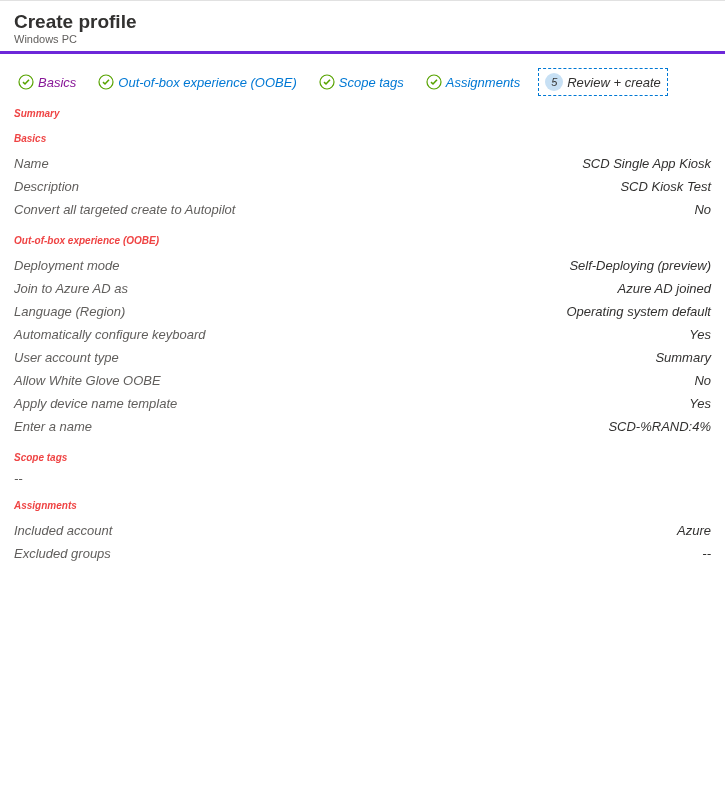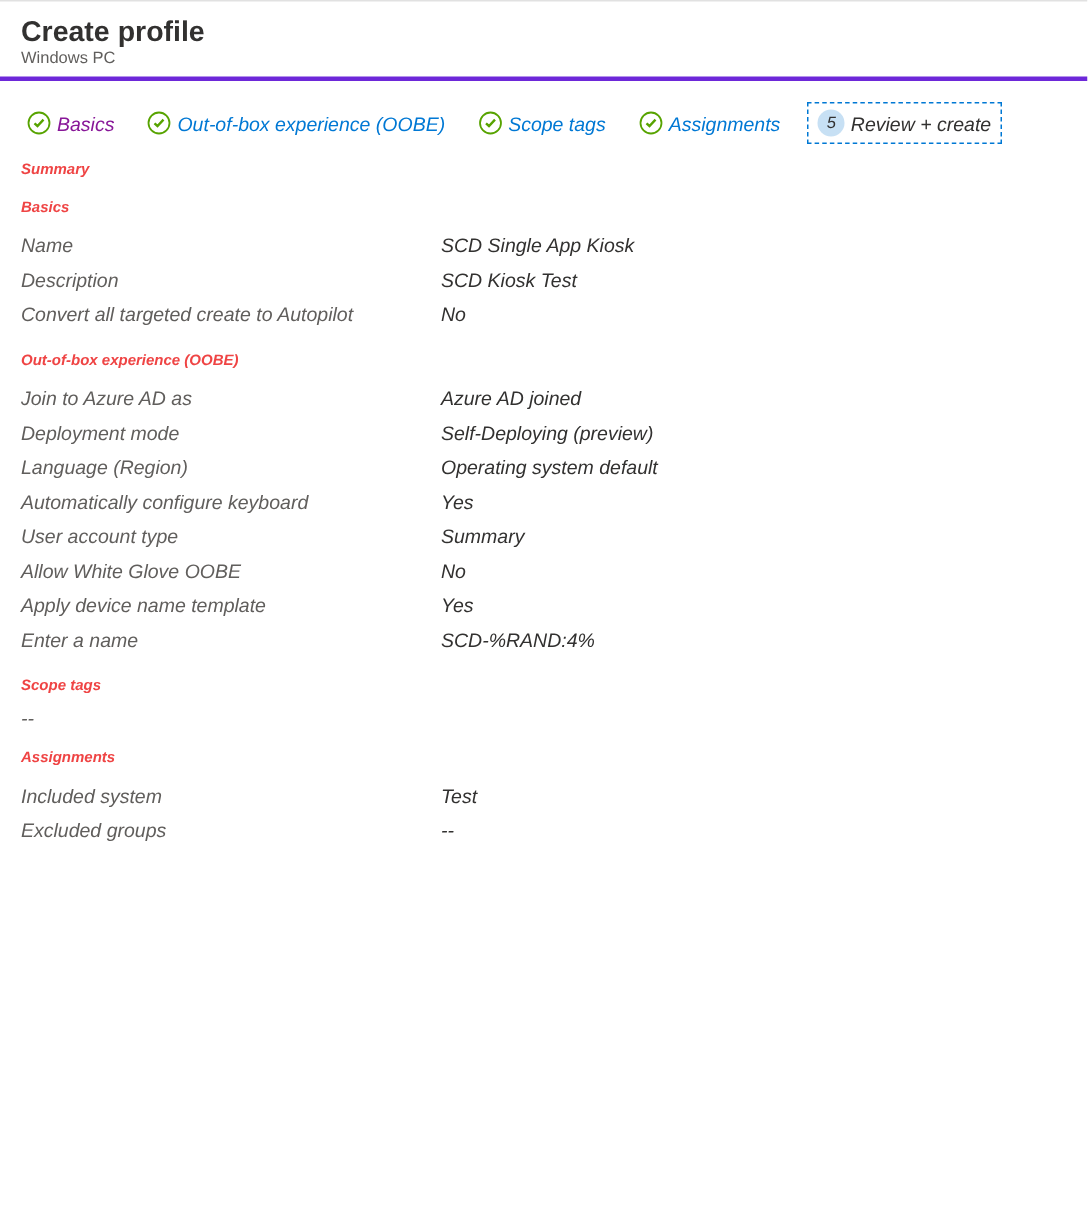--- a/index.html
+++ b/index.html
@@ -92,20 +92,21 @@
       padding: 4px 0;
       font-size: 13px;
     }
     .kv-label {
       width: 280px;
       color: #605e5c;
     }
     .kv-value {
       color: #323130;
       flex: 1;
+      text-align: right;
     }
     .scope-dash {
       color: #605e5c;
       margin-top: 2px;
     }
     .footer {
       border-top: 1px solid #e1e1e1;
       position: absolute;
       top: 750px;
       left: 0;
@@ -201,28 +202,28 @@
     <div class="kv-label">Description</div>
     <div class="kv-value">SCD Kiosk Test</div>
   </div>
   <div class="kv-row">
     <div class="kv-label">Convert all targeted create to Autopilot</div>
     <div class="kv-value">No</div>
   </div>
 
   <div class="section-title">Out-of-box experience (OOBE)</div>
   <div class="kv-row">
+    <div class="kv-label">Deployment mode</div>
+    <div class="kv-value">Self-Deploying (preview)</div>
+  </div>
+  <div class="kv-row">
     <div class="kv-label">Join to Azure AD as</div>
     <div class="kv-value">Azure AD joined</div>
   </div>
   <div class="kv-row">
-    <div class="kv-label">Deployment mode</div>
-    <div class="kv-value">Self-Deploying (preview)</div>
-  </div>
-  <div class="kv-row">
     <div class="kv-label">Language (Region)</div>
     <div class="kv-value">Operating system default</div>
   </div>
   <div class="kv-row">
     <div class="kv-label">Automatically configure keyboard</div>
     <div class="kv-value">Yes</div>
   </div>
   <div class="kv-row">
     <div class="kv-label">User account type</div>
     <div class="kv-value">Summary</div>
@@ -238,22 +239,22 @@
   <div class="kv-row">
     <div class="kv-label">Enter a name</div>
     <div class="kv-value">SCD-%RAND:4%</div>
   </div>
 
   <div class="section-title">Scope tags</div>
   <div class="scope-dash">--</div>
 
   <div class="section-title">Assignments</div>
   <div class="kv-row">
-    <div class="kv-label">Included system</div>
-    <div class="kv-value">Test</div>
+    <div class="kv-label">Included account</div>
+    <div class="kv-value">Azure</div>
   </div>
   <div class="kv-row">
     <div class="kv-label">Excluded groups</div>
     <div class="kv-value">--</div>
   </div>
 
 </div>
 
 <div class="footer">
   <button class="btn">Previous</button>

